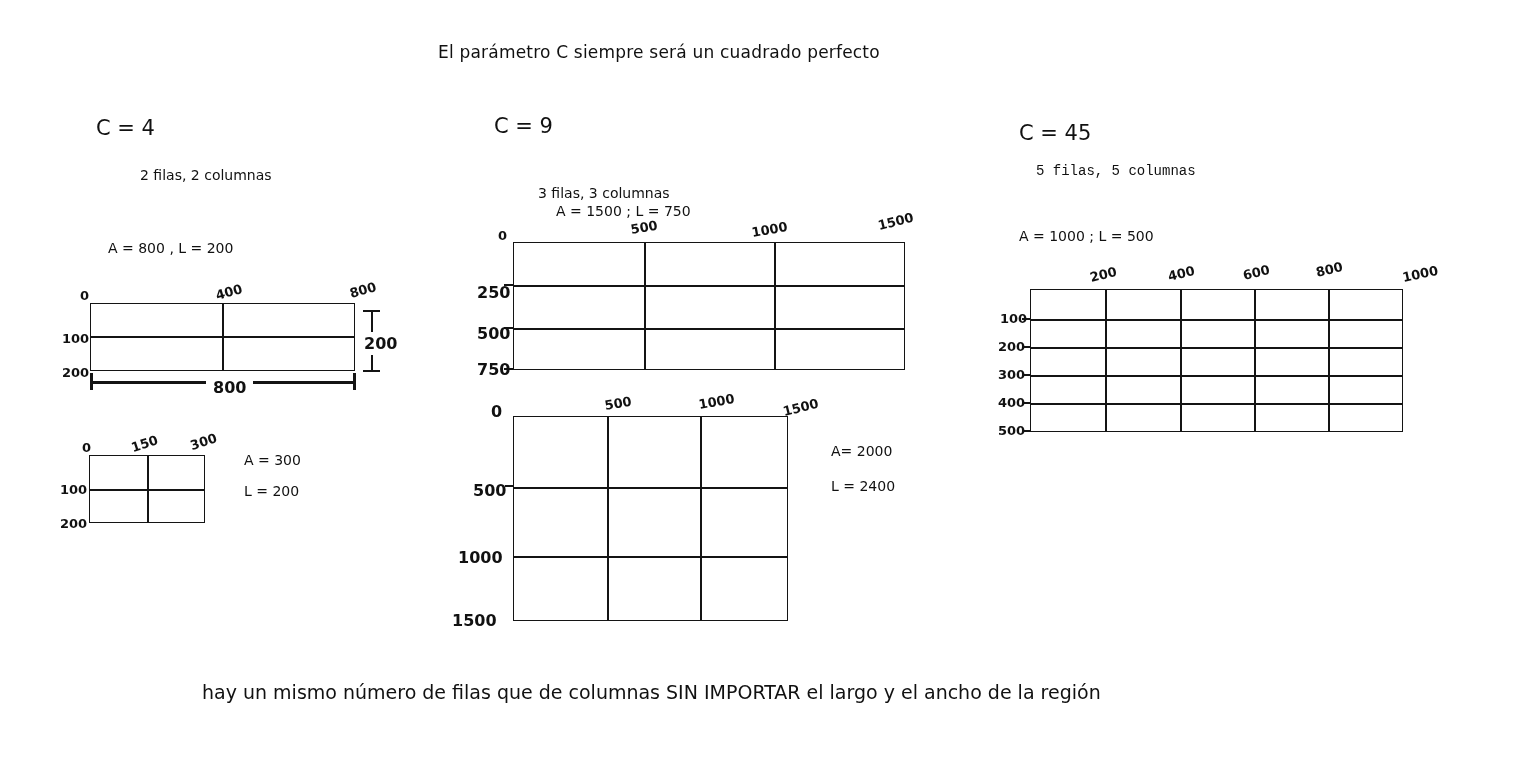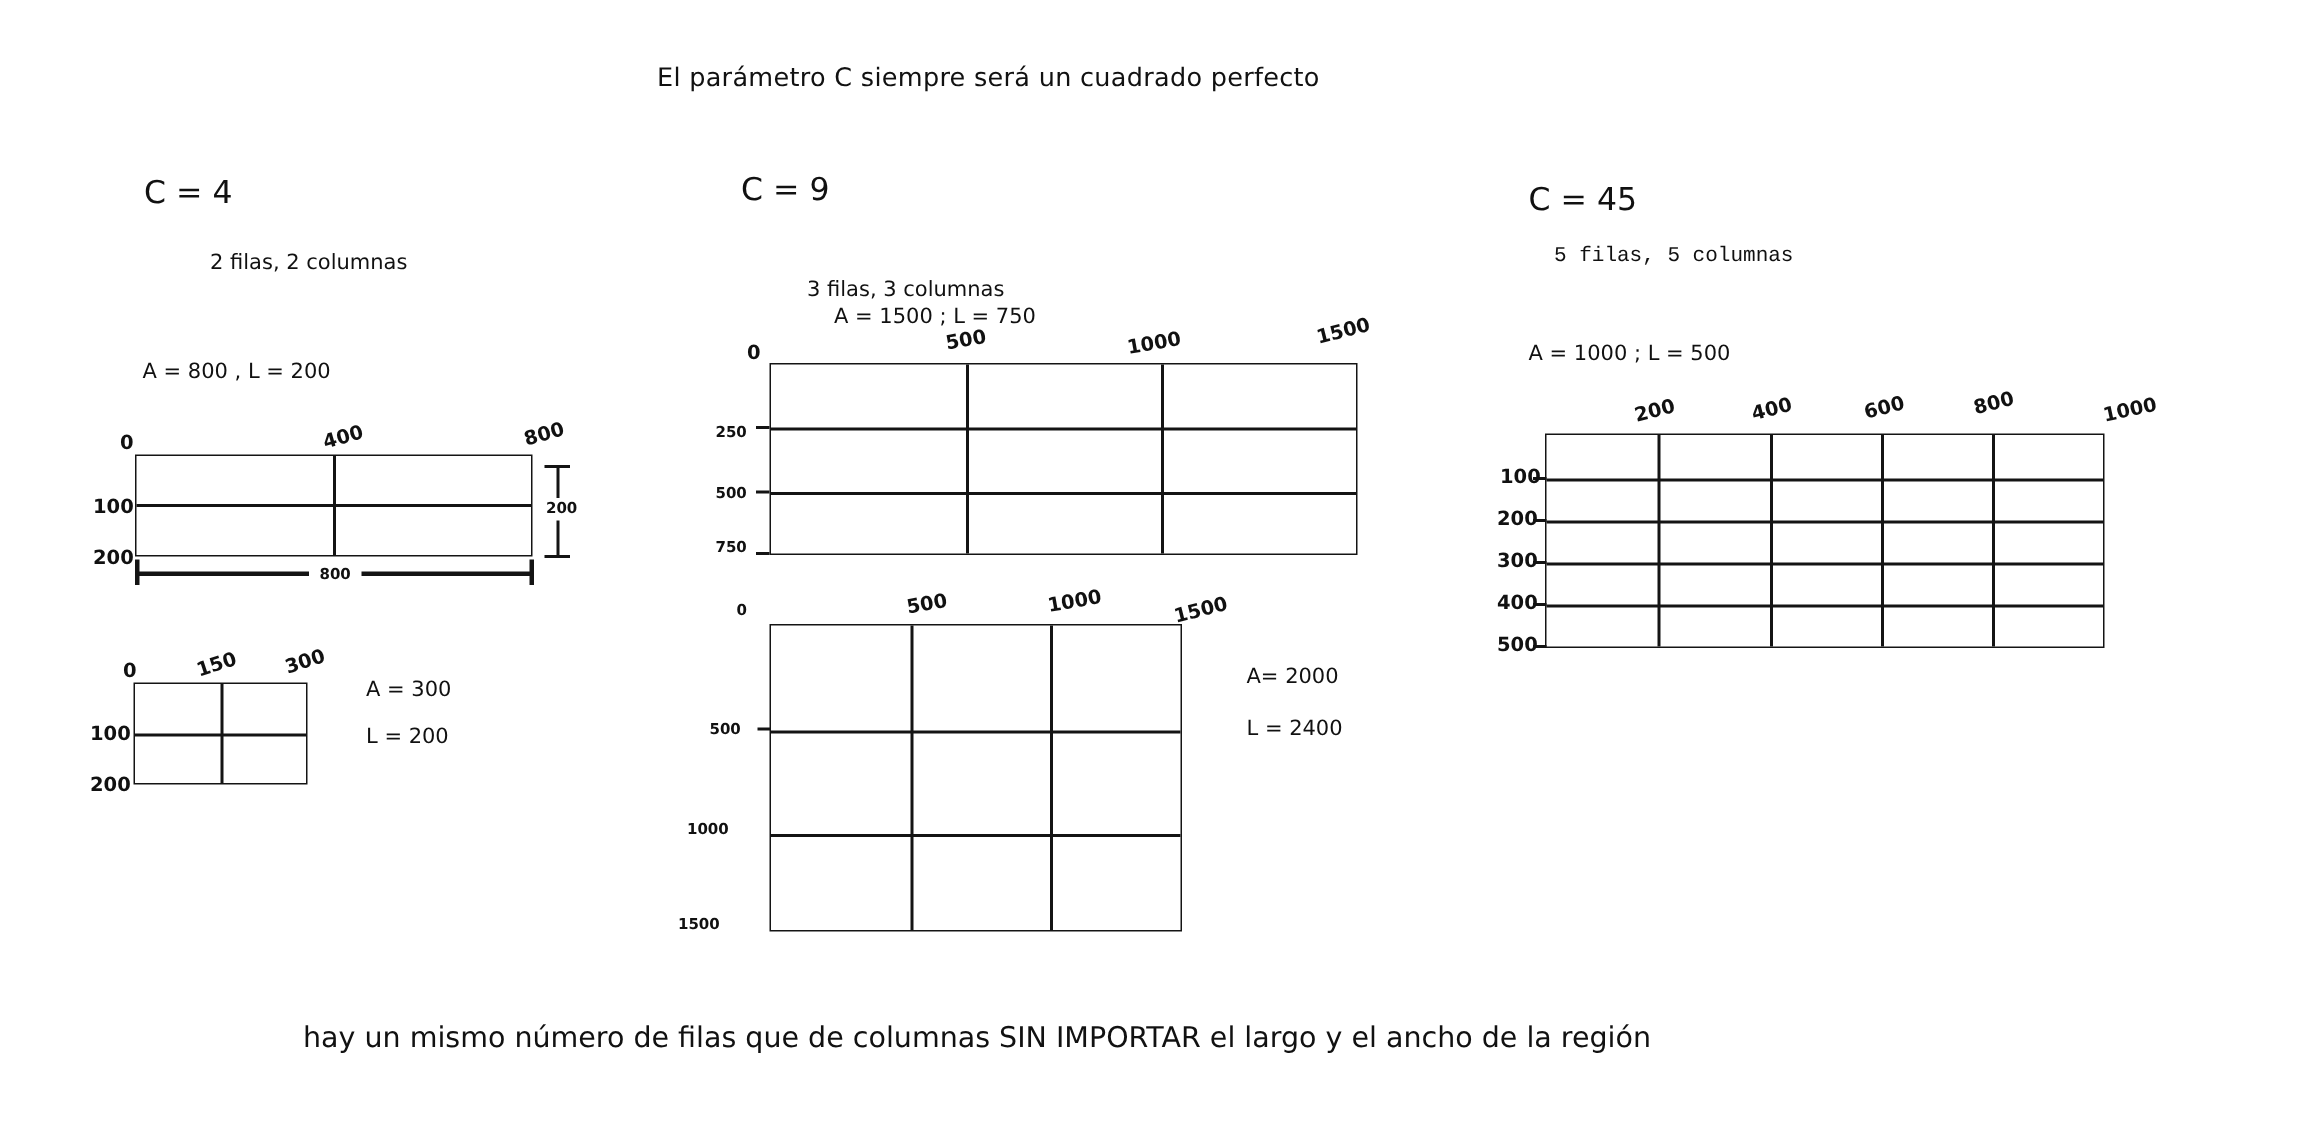--- a/index.html
+++ b/index.html
@@ -34,21 +34,21 @@
   .note {
     font-size: 14px;
     white-space: nowrap;
     font-weight: 500;
   }
   .axnum {
     font-size: 13px;
     font-weight: 700;
     white-space: nowrap;
   }
-  .axnum.big { font-size: 10px; }
+  .axnum.big { font-size: 16px; }
   .footer {
     font-size: 19px;
     line-height: 1.55;
     white-space: nowrap;
   }
 
   
   .grid {
     position: absolute;
     box-sizing: border-box;
@@ -95,21 +95,21 @@
 </head>
 <body>
 
 <div id="canvas">
 
   <div class="abs title" style="left:408px; top:42px;margin-left:30px;">El parámetro C siempre será un cuadrado perfecto</div>
 
   <div class="abs section-label" style="left:96px; top:116px;">C = 4</div>
   <div class="abs sub-label" style="left:140px; top:167px;">2 filas, 2 columnas</div>
 
-  <div class="abs note" style="left:95px; top:240px;">A = 800  ,  L = 200</div>
+  <div class="abs note" style="left:108px; top:240px;">A = 800  ,  L = 200</div>
 
   <div class="grid" style="left:90px; top:303px; width:265px; height:68px;">
     <div class="gline-h" style="top:32px;"></div>
     <div class="gline-v" style="left:131px;"></div>
   </div>
 
   <div class="abs axnum" style="left:80px; top:288px;">0</div>
   <div class="abs axnum rot" style="left:218px; top:288px; transform:rotate(-16deg);">400</div>
   <div class="abs axnum rot" style="left:352px; top:286px; transform:rotate(-16deg);">800</div>
   <div class="abs axnum" style="left:62px; top:331px;">100</div>

